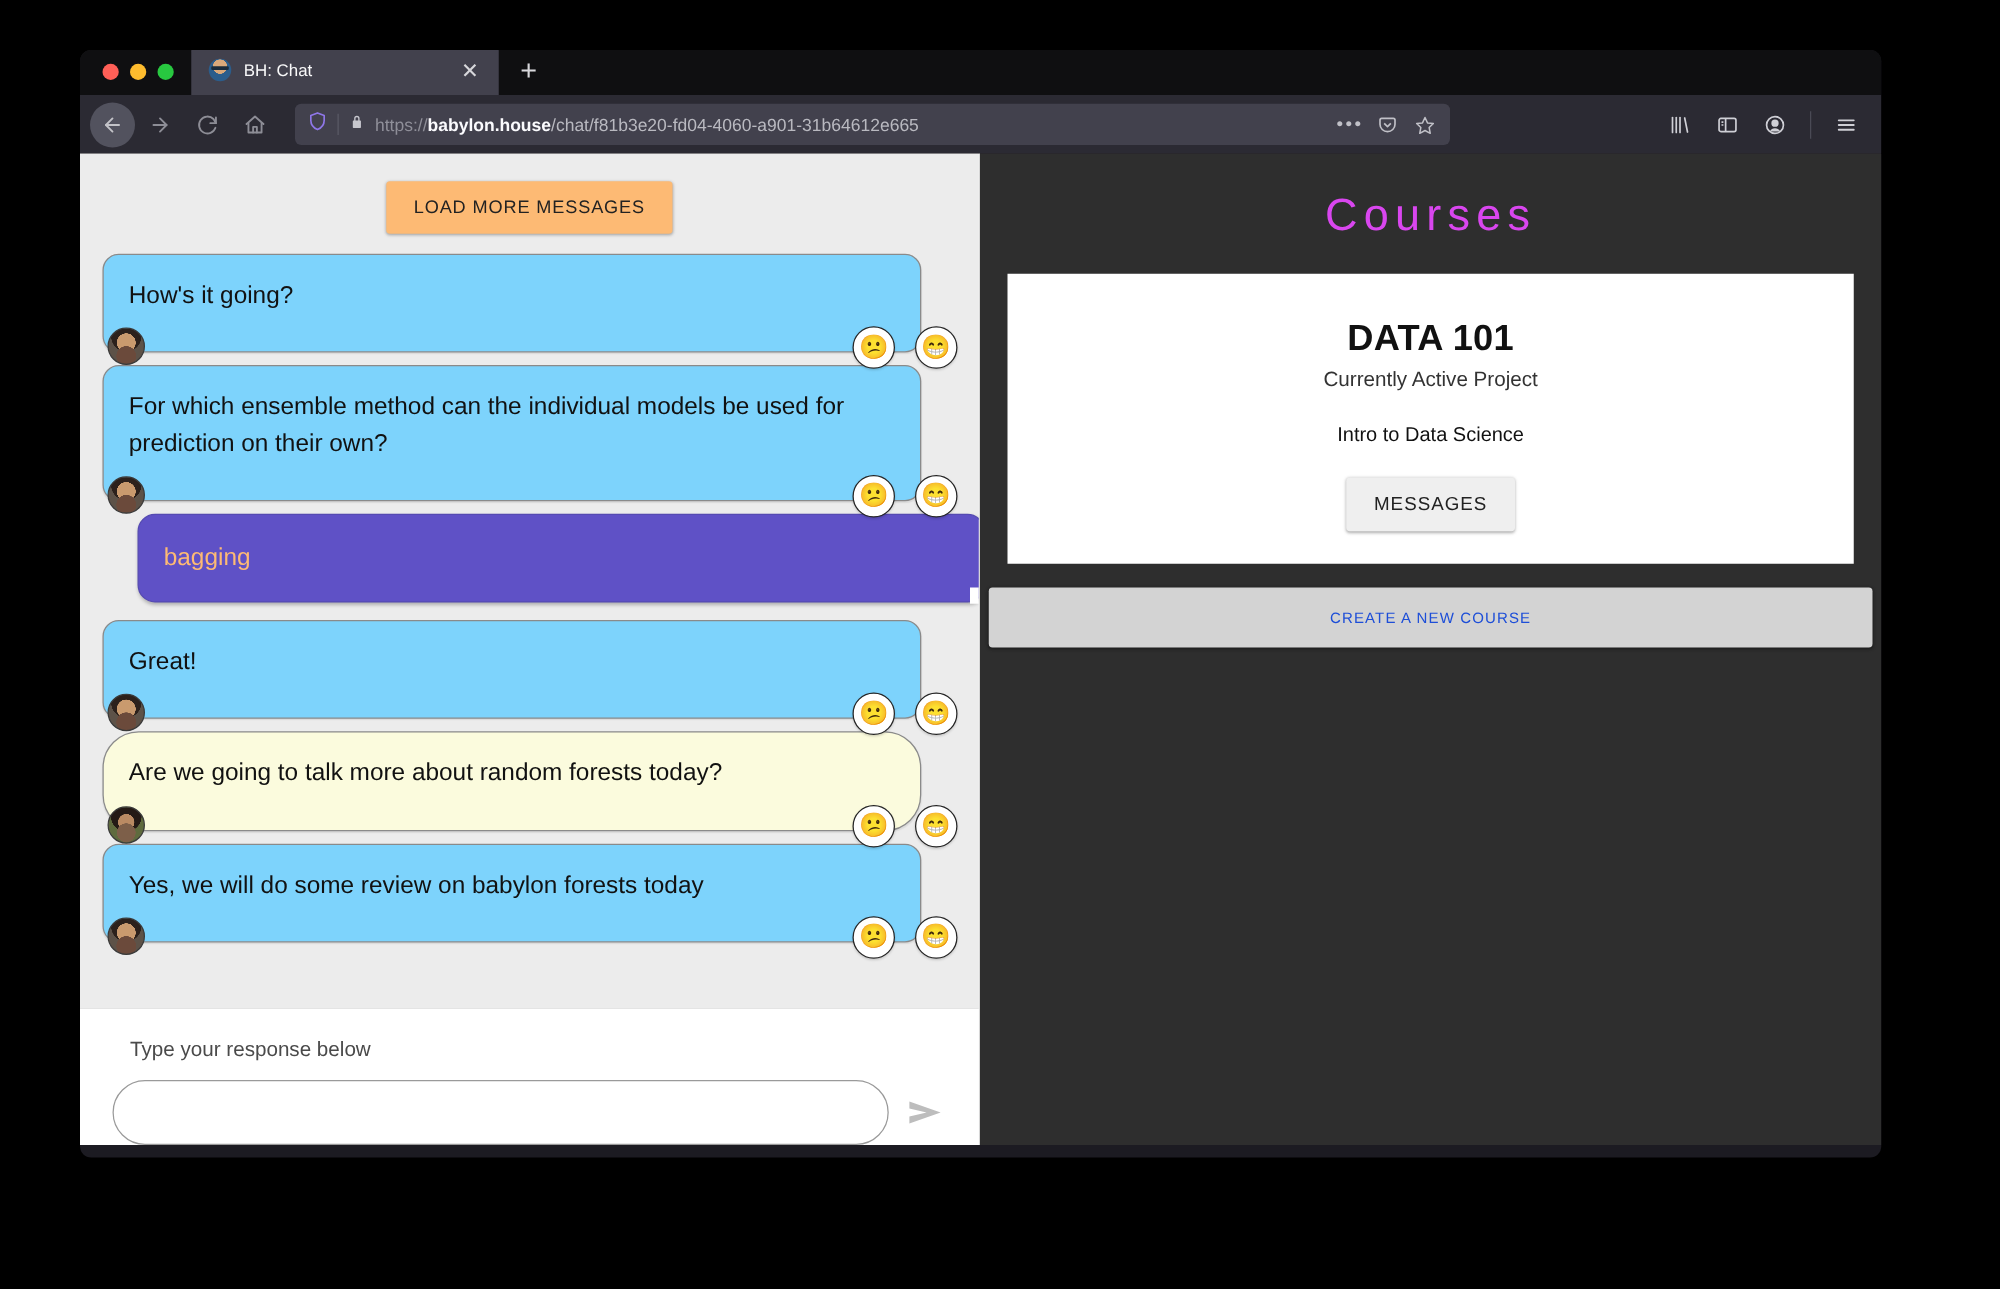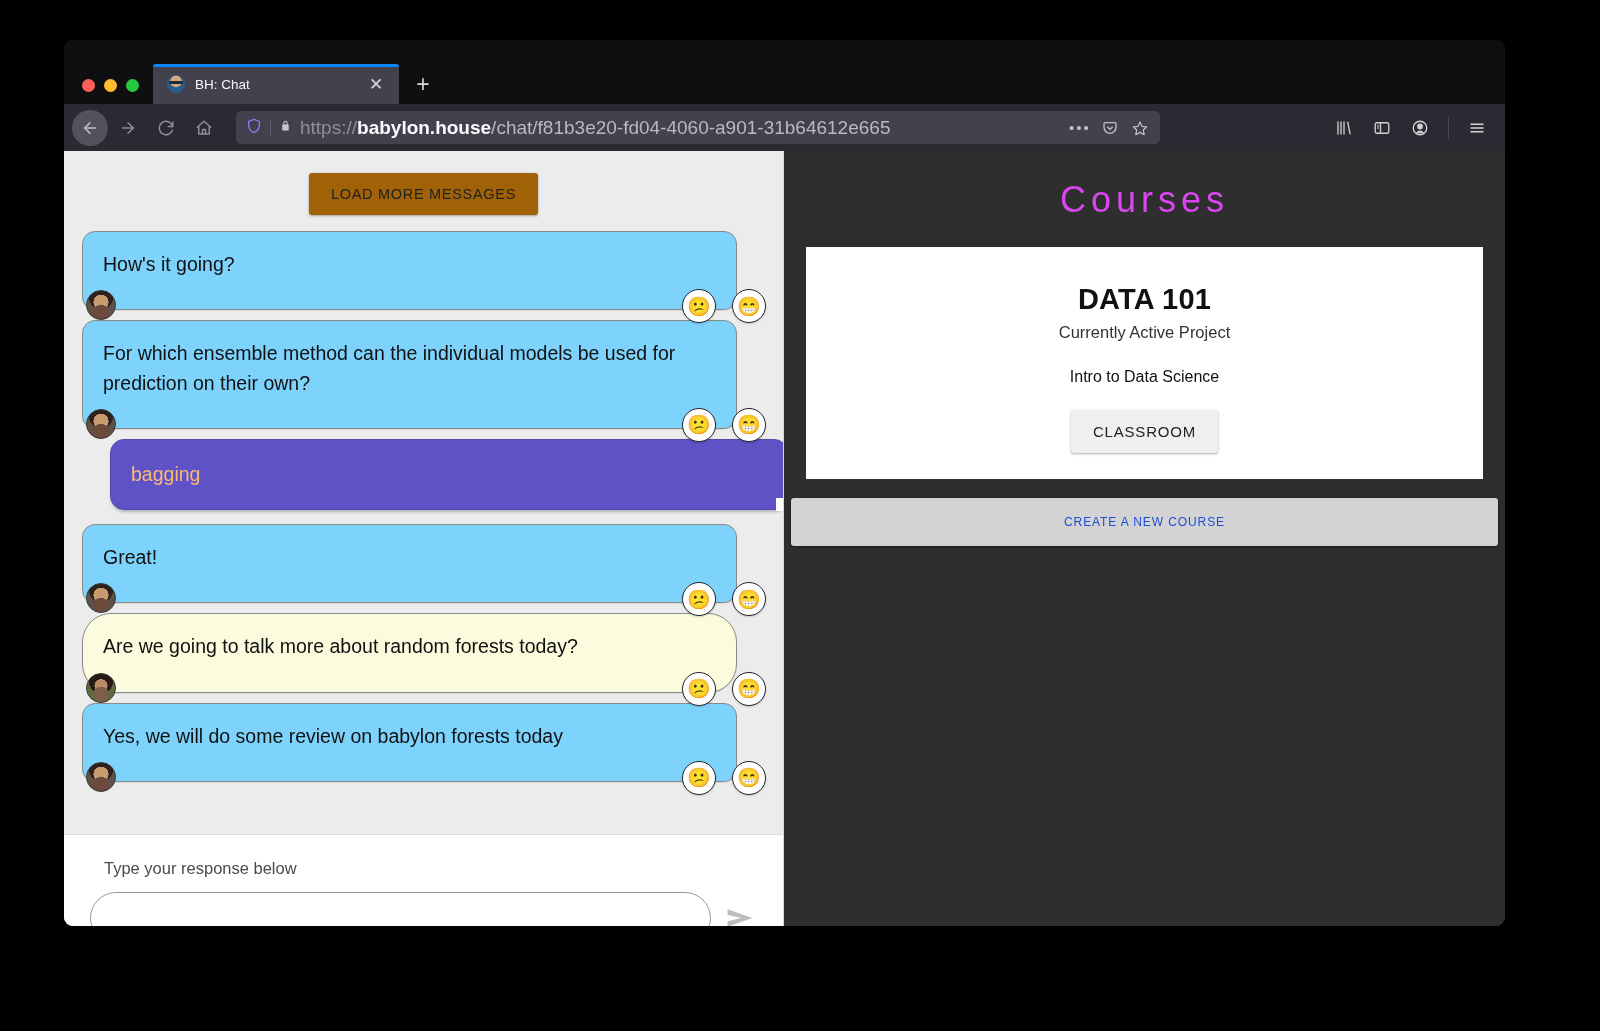--- a/index.html
+++ b/index.html
@@ -16,21 +16,21 @@
     left: 64px; top: 40px;
     width: 1441px; height: 886px;
     background: #1c1b22;
     border-radius: 9px;
     overflow: hidden;
     box-shadow: 0 0 0 1px #000;
   }
 
   
   .tabstrip {
-    height: 64px;
+    height: 36px;
     background: #0f0f11;
     display: flex;
     align-items: flex-end;
     position: relative;
   }
   .traffic-lights {
     display: flex; align-items: center; gap: 9px;
     padding: 0 14px 12px 18px;
   }
   .tl { width: 13px; height: 13px; border-radius: 50%; display:block; }
@@ -105,21 +105,21 @@
     display: flex; align-items: center;
     padding: 0 6px 0 10px;
     gap: 8px;
     max-width: 924px;
   }
   .shield-icon svg { width: 16px; height: 16px; }
   .url-sep { width: 1px; height: 17px; background: #5a5a66; }
   .lock-icon svg { width: 13px; height: 15px; }
   .url-text {
     flex: 1;
-    color: #b9b9c0; font-size: 19px;
+    color: #b9b9c0; font-size: 14px;
     white-space: nowrap; overflow: hidden;
   }
   .url-text b { color: #fbfbfe; font-weight: 700; }
   .url-text .scheme { color: #8f8f99; }
   .url-icons { display: flex; align-items: center; gap: 6px; padding-right: 2px; }
   .url-icons .ui { width: 24px; height: 24px; display:flex; align-items:center; justify-content:center; color:#c0c0c7; }
   .url-icons .ui svg { width: 16px; height: 16px; }
   .dots { letter-spacing: 2px; font-size: 15px; color: #c0c0c7; line-height: 0; }
 
   .toolbar-right { display: flex; align-items: center; gap: 6px; margin-left: auto; }
@@ -143,21 +143,21 @@
   }
   .messages {
     flex: 1;
     background: #ececec;
     padding: 22px 0 10px 0;
     position: relative;
     overflow: hidden;
   }
   .load-more-wrap { display: flex; justify-content: center; margin-bottom: 16px; }
   .load-more {
-    background: #a16207;
+    background: #fdba74;
     border: none;
     border-radius: 3px;
     padding: 13px 22px;
     font-size: 14.5px;
     letter-spacing: 0.7px;
     color: #222;
     font-family: "Liberation Sans", sans-serif;
     box-shadow: 0 1px 3px rgba(0,0,0,.22), 0 1px 2px rgba(0,0,0,.12);
   }
 
@@ -521,19 +521,19 @@
         </div>
       </div>
     </div>
 
     <div class="courses-col">
       <div class="courses-title">Courses</div>
       <div class="course-card">
         <div class="course-code">DATA 101</div>
         <div class="course-sub">Currently Active Project</div>
         <div class="course-name">Intro to Data Science</div>
-        <button class="classroom-btn">CLASSROOM</button>
+        <button class="classroom-btn">MESSAGES</button>
       </div>
       <button class="create-course-btn">CREATE A NEW COURSE</button>
     </div>
 
   </div>
 </div>
 
 </body></html>

